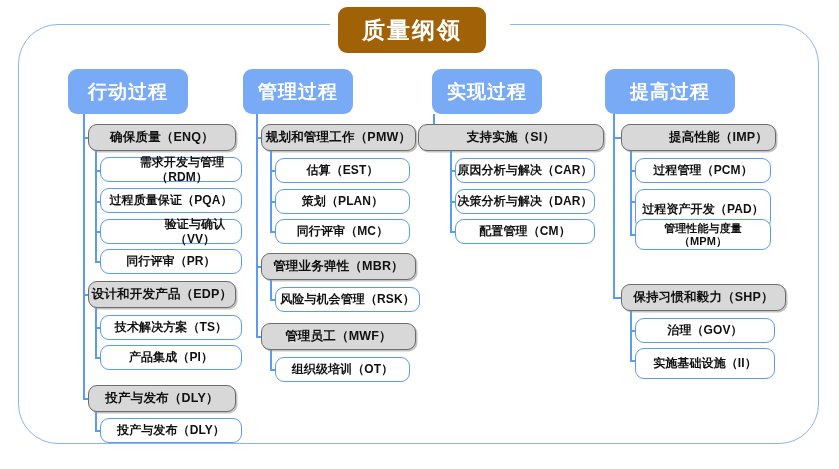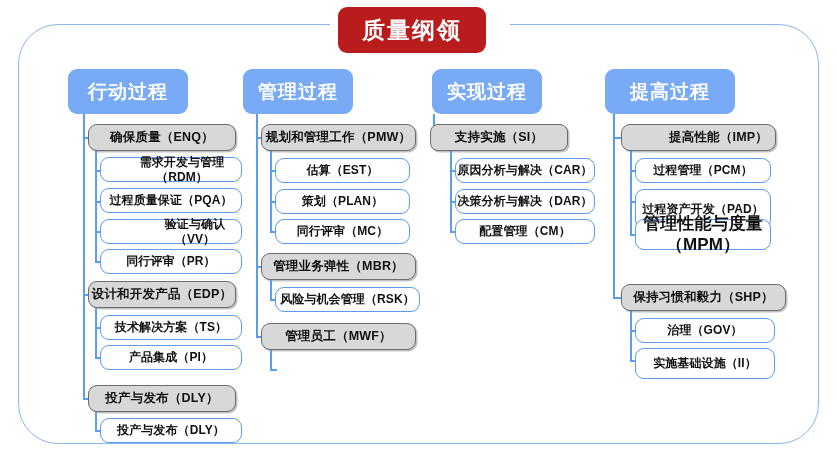--- a/index.html
+++ b/index.html
@@ -31,21 +31,21 @@
     left:330px; top:18px;
     width:180px; height:14px;
     background:#ffffff;
   }
 
   
   .root-chip{
     position:absolute;
     left:338px; top:7px;
     width:148px; height:46px;
-    background:#b91c1c;
+    background:#a16207;
     border-radius:9px;
     display:flex; align-items:center; justify-content:center;
     color:#ffffff;
     font-size:23px;
     font-weight:700;
     letter-spacing:2px;
   }
 
   
   .cat-chip{
@@ -89,21 +89,21 @@
     border-radius:9px;
     box-sizing:border-box;
     display:flex; align-items:center; justify-content:center;
     color:#101010;
     font-size:12px;
     font-weight:700;
     text-align:center;
     line-height:1.18;
     letter-spacing:.1px;
   }
-  .lbox.two-line{ font-size:17px; }
+  .lbox.two-line{ font-size:11px; }
 </style>
 </head>
 <body>
 
 <div id="canvas">
 
   <div class="frame"></div>
   <div class="frame-gap"></div>
 
   <div class="root-chip">质量纲领</div>
@@ -154,26 +154,27 @@
   <div class="ln h" style="left:256px;top:266px;width:7px;"></div>
   <div class="gbox" style="left:261px;top:253px;width:155px;height:27px;">管理业务弹性（MBR）</div>
   <div class="ln v" style="left:270px;top:280px;height:20px;"></div>
   <div class="ln h" style="left:270px;top:299px;width:7px;"></div>
   <div class="lbox" style="left:275px;top:287px;width:145px;height:25px;">风险与机会管理（RSK）</div>
 
   <div class="ln h" style="left:256px;top:336px;width:7px;"></div>
   <div class="gbox" style="left:261px;top:323px;width:155px;height:27px;">管理员工（MWF）</div>
   <div class="ln v" style="left:270px;top:350px;height:20px;"></div>
   <div class="ln h" style="left:270px;top:369px;width:7px;"></div>
+  <div class="lbox" style="left:275px;top:357px;width:135px;height:25px;">组织级培训（OT）</div>
 
   <div class="cat-chip" style="left:432px;top:69px;width:110px;">实现过程</div>
   <div class="ln v" style="left:433px;top:114px;height:24px;"></div>
 
   <div class="ln h" style="left:433px;top:137px;width:10px;"></div>
-  <div class="gbox" style="left:430px;top:124px;width:138px;height:27px;border-radius:8px;">支持实施（SI）</div>
+  <div class="gbox" style="left:418px;top:124px;width:186px;height:27px;">支持实施（SI）</div>
   <div class="ln v" style="left:450px;top:151px;height:80px;"></div>
   <div class="ln h" style="left:450px;top:170px;width:7px;"></div>
   <div class="lbox" style="left:455px;top:158px;width:140px;height:25px;">原因分析与解决（CAR）</div>
   <div class="ln h" style="left:450px;top:201px;width:7px;"></div>
   <div class="lbox" style="left:455px;top:189px;width:140px;height:25px;">决策分析与解决（DAR）</div>
   <div class="ln h" style="left:450px;top:231px;width:7px;"></div>
   <div class="lbox" style="left:455px;top:219px;width:140px;height:25px;">配置管理（CM）</div>
 
   <div class="cat-chip" style="left:605px;top:69px;width:130px;">提高过程</div>
   <div class="ln v" style="left:613px;top:114px;height:184px;"></div>

